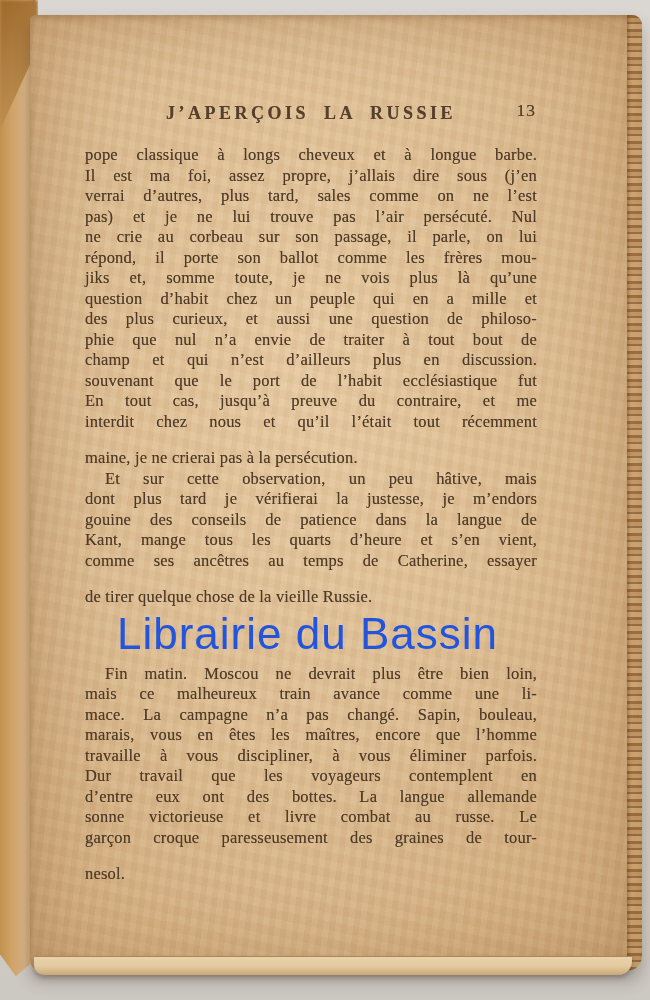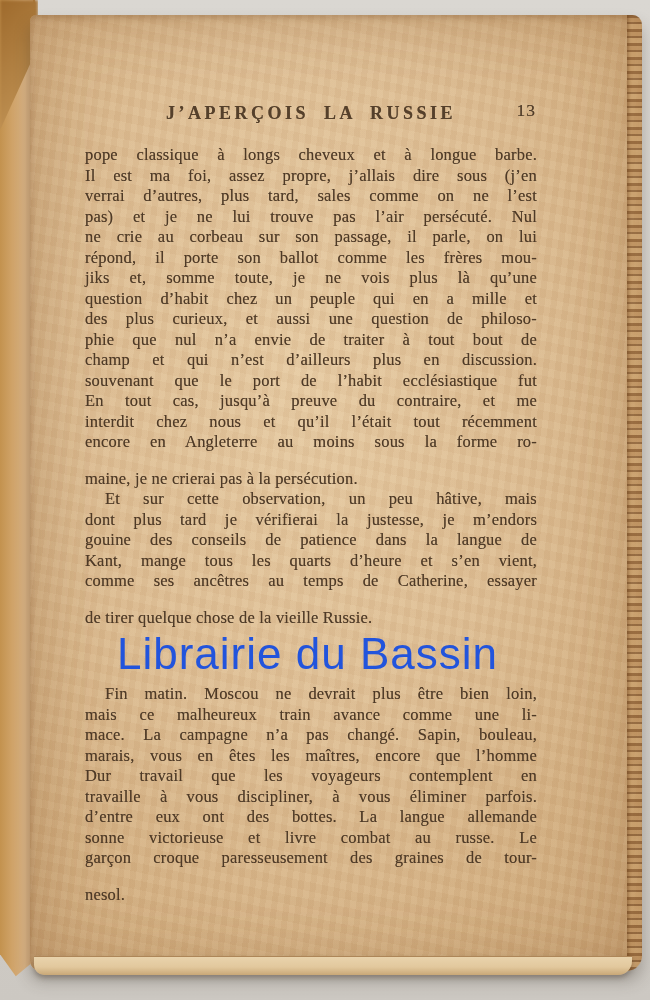--- a/index.html
+++ b/index.html
@@ -120,39 +120,38 @@
             <div class="line">ne crie au corbeau sur son passage, il parle, on lui</div>
             <div class="line">répond, il porte son ballot comme les frères mou-</div>
             <div class="line">jiks et, somme toute, je ne vois plus là qu’une</div>
             <div class="line">question d’habit chez un peuple qui en a mille et</div>
             <div class="line">des plus curieux, et aussi une question de philoso-</div>
             <div class="line">phie que nul n’a envie de traiter à tout bout de</div>
             <div class="line">champ et qui n’est d’ailleurs plus en discussion.</div>
             <div class="line">souvenant que le port de l’habit ecclésiastique fut</div>
             <div class="line">En tout cas, jusqu’à preuve du contraire, et me</div>
             <div class="line">interdit chez nous et qu’il l’était tout récemment</div>
-            <div class="line">encore en Angleterre au moins sous la forme ro-</div>
             <div class="line last">maine, je ne crierai pas à la persécution.</div>
           </div>
           <div class="para">
             <div class="line indent">Et sur cette observation, un peu hâtive, mais</div>
             <div class="line">dont plus tard je vérifierai la justesse, je m’endors</div>
             <div class="line">gouine des conseils de patience dans la langue de</div>
             <div class="line">Kant, mange tous les quarts d’heure et s’en vient,</div>
             <div class="line">comme ses ancêtres au temps de Catherine, essayer</div>
             <div class="line last">de tirer quelque chose de la vieille Russie.</div>
           </div>
           <div class="watermark">Librairie du Bassin</div>
           <div class="para">
             <div class="line indent">Fin matin. Moscou ne devrait plus être bien loin,</div>
             <div class="line">mais ce malheureux train avance comme une li-</div>
             <div class="line">mace. La campagne n’a pas changé. Sapin, bouleau,</div>
             <div class="line">marais, vous en êtes les maîtres, encore que l’homme</div>
+            <div class="line">travaille à vous discipliner, à vous éliminer parfois.</div>
             <div class="line">Dur travail que les voyageurs contemplent en</div>
-            <div class="line">travaille à vous discipliner, à vous éliminer parfois.</div>
             <div class="line">d’entre eux ont des bottes. La langue allemande</div>
             <div class="line">sonne victorieuse et livre combat au russe. Le</div>
             <div class="line">garçon croque paresseusement des graines de tour-</div>
             <div class="line last">nesol.</div>
           </div>
         </div>
     </div>
   </div>
 </div>
 

